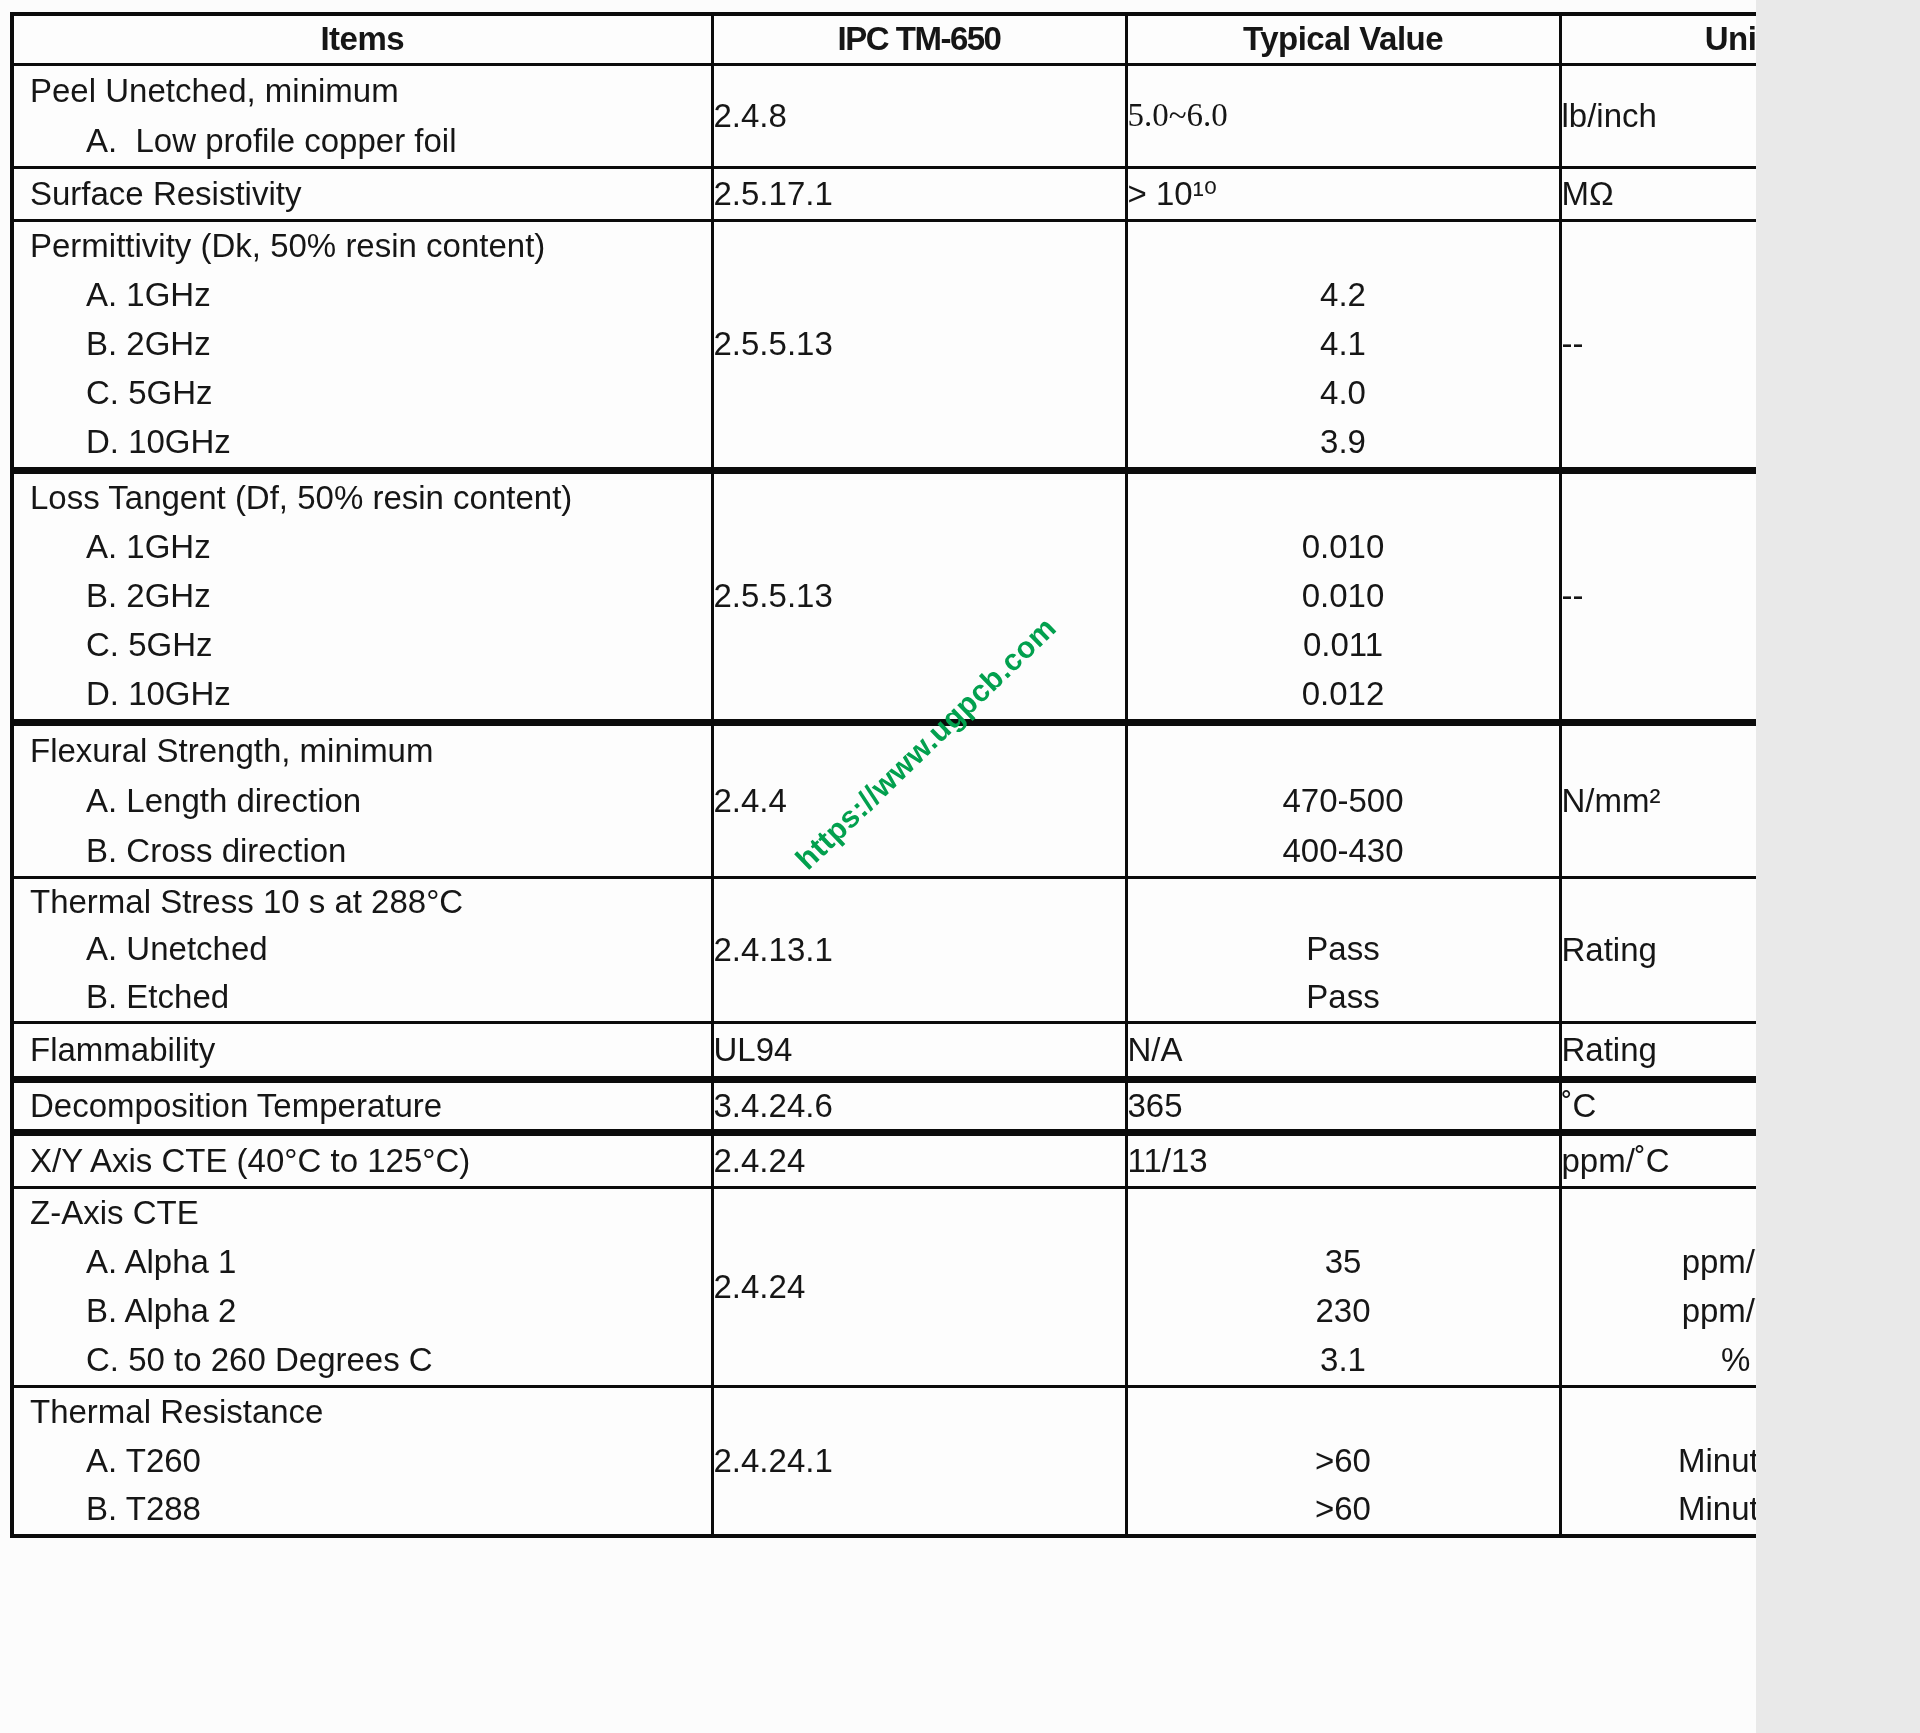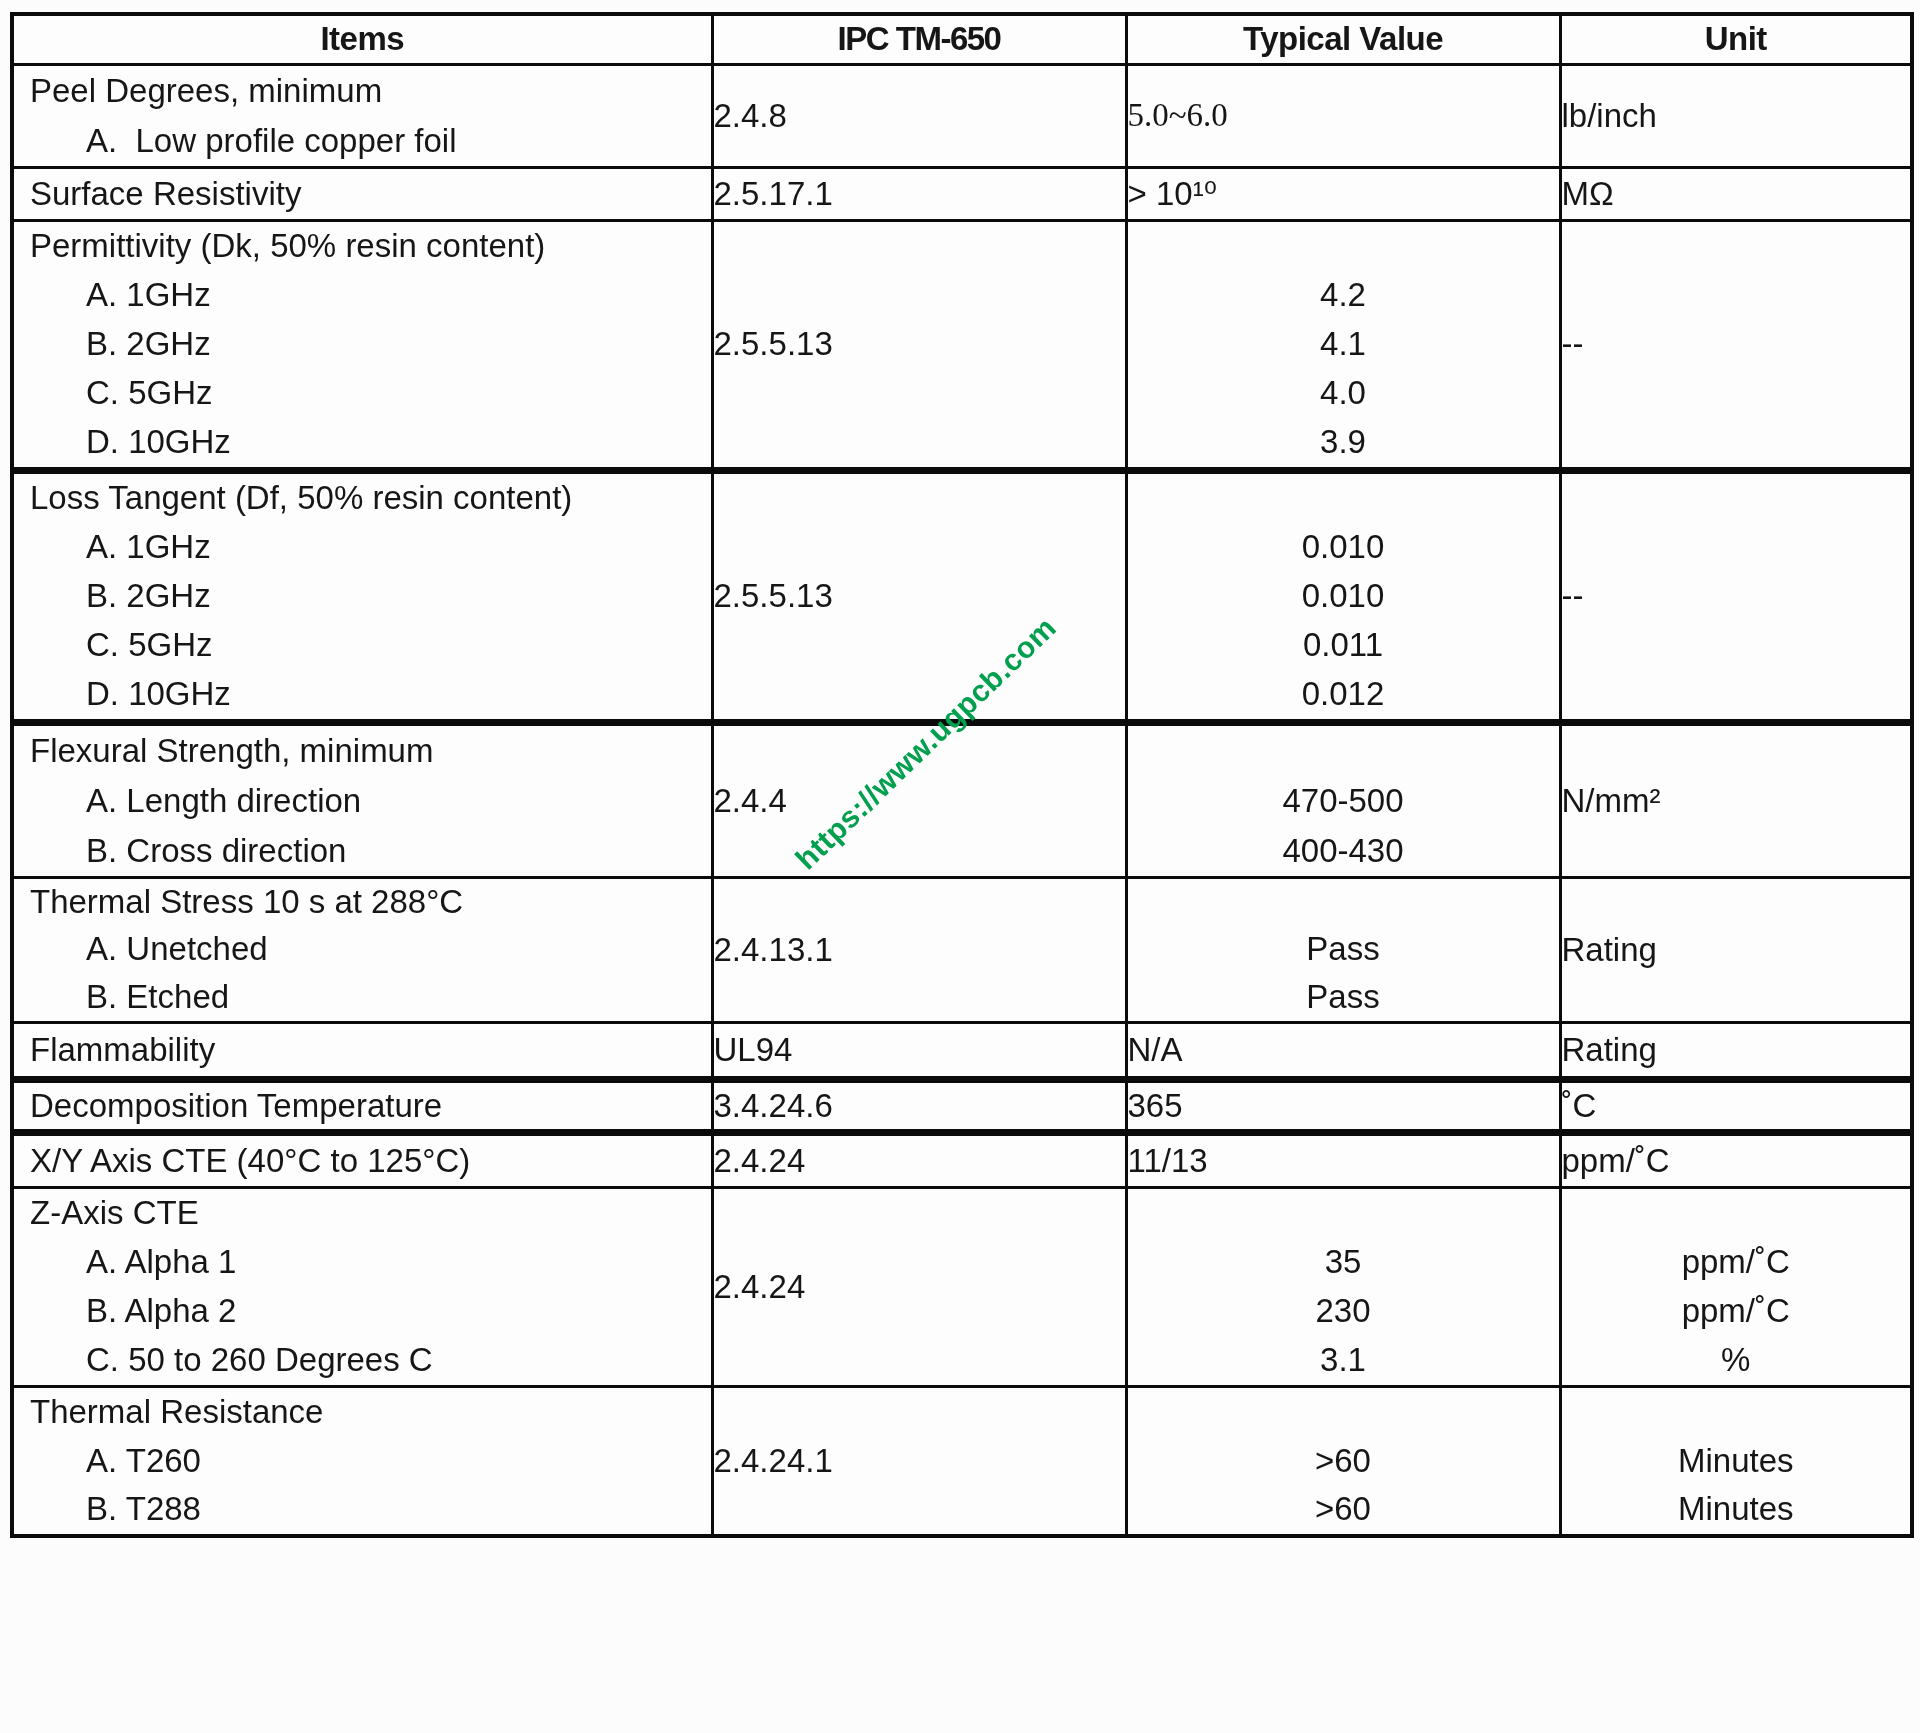--- a/index.html
+++ b/index.html
@@ -1,16 +1,16 @@
 <!DOCTYPE html>
 <html><head>
 <meta charset="utf-8">
 <style>
   html,body{margin:0;padding:0;background:#e9e9e9;}
-  .page{position:relative;width:1920px;height:1733px;background:#fcfcfc;overflow:hidden;
+  .page{position:relative;width:1756px;height:1733px;background:#fcfcfc;overflow:hidden;
         font-family:"Liberation Sans","DejaVu Sans",sans-serif;color:#161616;}
   table.props{position:absolute;left:10px;top:12px;width:1900px;border-collapse:collapse;
         table-layout:fixed;background:#fdfdfd;}
   table.props, table.props th, table.props td{border:3px solid #0b0b0b;}
   table.props{border-width:4px;}
   th{font-size:33px;font-weight:bold;letter-spacing:-0.5px;padding:0;text-align:center;vertical-align:middle;}
   th.ipc-h{letter-spacing:-1.5px;}
   td{font-size:33px;padding:0;vertical-align:middle;overflow:hidden;}
   tr.thick > td{border-bottom-width:7px;}
   td.center{}
@@ -40,21 +40,21 @@
         <th>Items</th>
         <th class="ipc-h">IPC TM-650</th>
         <th>Typical Value</th>
         <th>Unit</th>
       </tr>
     </thead>
     <tbody id="tbody">
         <tr style="height: 100px;">
           <td style="height: 100px;">
             <div class="stack items-stack">
-              <div class="line">Peel Degrees, minimum</div>
+              <div class="line">Peel Unetched, minimum</div>
               <div class="line ind">A.  Low profile copper foil</div>
             </div>
           </td>
           <td class="center">2.4.8</td>
           <td class="center" style="height: 100px; font-family: Liberation Serif, serif;">5.0~6.0</td>
           <td class="center" style="height: 100px;">lb/inch</td>
         </tr>
         <tr style="height: 50px;">
           <td class="items-single" style="height: 50px;">Surface Resistivity</td>
           <td class="center">2.5.17.1</td>

